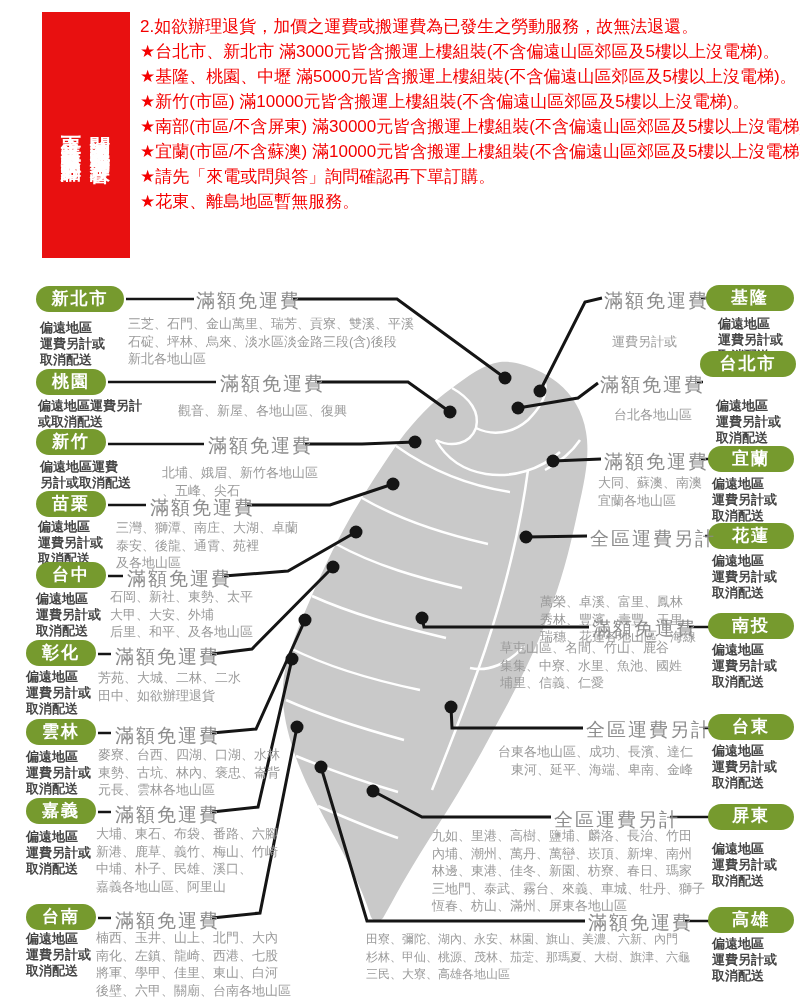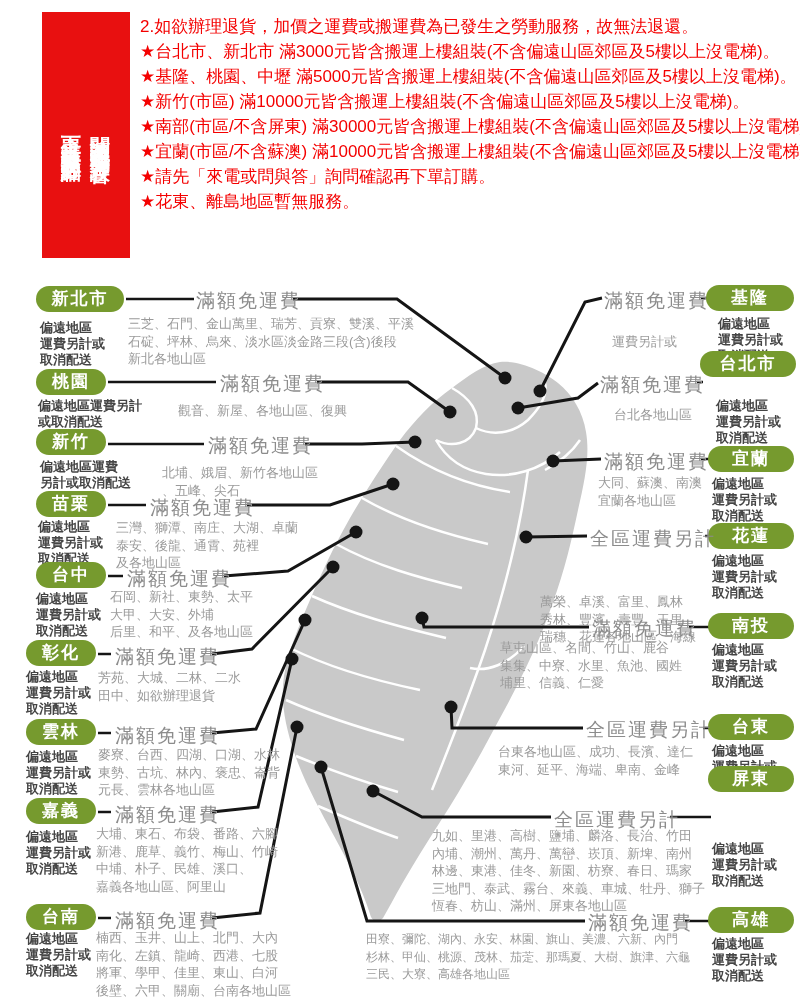--- a/index.html
+++ b/index.html
@@ -272,25 +272,25 @@
       <div class="areas" style="left: 500px; top: 639px;">
         <div>草屯山區、名間、竹山、鹿谷</div>
         <div>集集、中寮、水里、魚池、國姓</div>
         <div>埔里、信義、仁愛</div>
       </div>
       <div class="pill" style="left: 708px; top: 714px; width: 86px;">台東</div>
       <div class="fee-title" style="left: 586px; top: 717px;">全區運費另計</div>
       <div class="note" style="left: 712px; top: 743px;">偏遠地區
 運費另計或
 取消配送</div>
-      <div class="areas" style="left: 498px; top: 743px;">
+      <div class="areas" style="left: 498px; top: 743px; text-align: right;">
         <div>台東各地山區、成功、長濱、達仁</div>
         <div>東河、延平、海端、卑南、金峰</div>
       </div>
-      <div class="pill" style="left: 708px; top: 766px; width: 86px;">屏東</div>
+      <div class="pill" style="left: 708px; top: 804px; width: 86px; font-family: Liberation Mono, monospace;">屏東</div>
       <div class="fee-title" style="left: 554px; top: 807px;">全區運費另計</div>
       <div class="note" style="left: 712px; top: 841px;">偏遠地區
 運費另計或
 取消配送</div>
       <div class="areas" style="left: 432px; top: 827px;">
         <div>九如、里港、高樹、鹽埔、麟洛、長治、竹田</div>
         <div>內埔、潮州、萬丹、萬巒、崁頂、新埤、南州</div>
         <div>林邊、東港、佳冬、新園、枋寮、春日、瑪家</div>
         <div>三地門、泰武、霧台、來義、車城、牡丹、獅子</div>
         <div>恆春、枋山、滿州、屏東各地山區</div>

